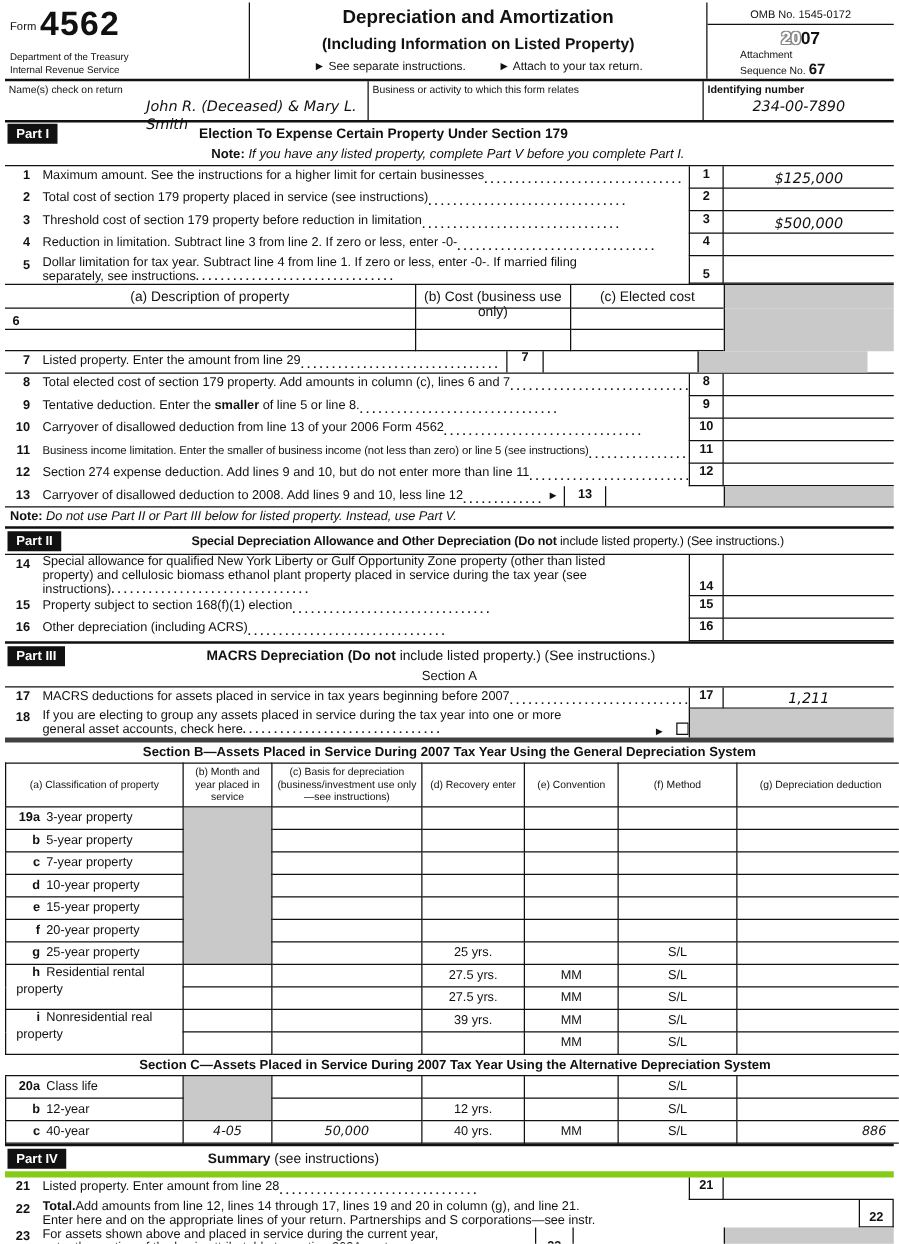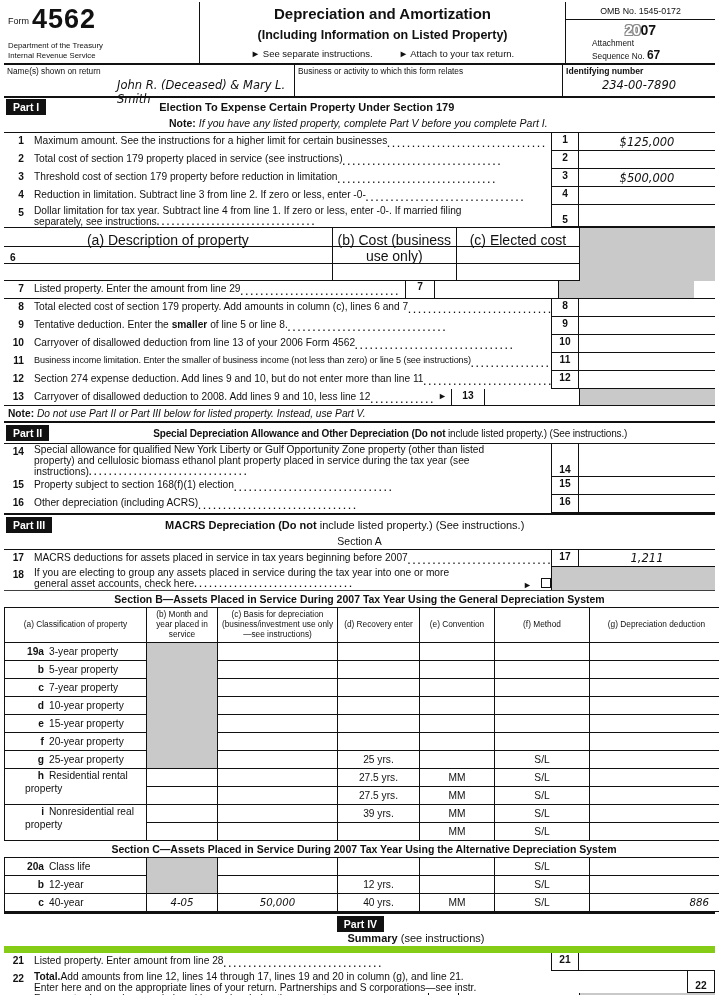--- a/index.html
+++ b/index.html
@@ -61,21 +61,21 @@
   .vb { width:136px; flex:none; border-bottom:1px solid #111; text-align:center; display:flex; align-items:flex-end; justify-content:center; padding-bottom:1px; }
   .r16 { height:18px; } .r17 { height:17px; } .r32 { height:31px; }
 
   
   .t67 { border-top:1px solid #111; border-bottom:1px solid #111; }
   .t67 .frow { display:flex; align-items:stretch; }
   .c-a { width:331px; border-right:1px solid #111; }
   .c-b { width:125px; border-right:1px solid #111; }
   .c-c { width:123px; }
   .c-gray { width:136px; border-left:1px solid #111; background:#c9c9c9; flex:none; }
-  .t67 .hrow .c-a, .t67 .hrow .c-b, .t67 .hrow .c-c { font-size:14px; text-align:center; padding-top:4px; border-bottom:1px solid #111; height:19px; }
+  .t67 .hrow .c-a, .t67 .hrow .c-b, .t67 .hrow .c-c { font-size:11px; text-align:center; padding-top:4px; border-bottom:1px solid #111; height:19px; }
   .t67 .drow .c-a, .t67 .drow .c-b, .t67 .drow .c-c { border-bottom:1px solid #111; height:17px; }
   .t67 .drow2 .c-a, .t67 .drow2 .c-b, .t67 .drow2 .c-c { border-bottom:1px solid #111; height:17px; }
   .row6num { font-weight:bold; font-size:10.2px; padding-left:6px; }
   .l7text { width:401px; display:flex; }
   .b7 { width:30px; border-left:1px solid #111; border-right:1px solid #111; text-align:center; font-weight:bold; font-size:10.2px; flex:none; }
   .v7 { width:123px; flex:none; }
 
   
   .l13row { border-bottom:1px solid #111; height:17px; }
   .arrow { font-size:9px; padding:2px 4px 0 2px; }
@@ -89,30 +89,30 @@
   .secA { text-align:center; font-weight:normal; font-size:10.5px; border-bottom:1px solid #111; padding-bottom:2px; }
   .l18gray { width:164px; flex:none; border-left:1px solid #111; background:#c9c9c9; }
   .cb { display:inline-block; width:10px; height:10px; border:1px solid #111; margin-left:5px; vertical-align:-1px; background:#fff; }
   .secB { text-align:center; font-weight:bold; font-size:10.5px; padding:2px 0; }
 
   
   table.sbt { width:719px; table-layout:fixed; border-collapse:collapse; }
   .sbt th, .sbt td { border:1px solid #111; font-size:10.2px; overflow:hidden; }
   .sbt th { font-size:8.3px; font-weight:normal; text-align:center; vertical-align:middle; height:35px; line-height:1.2; padding:1px 2px; }
   .sbt td { height:18px; padding:0 2px; }
-  .sbt td.lab { border-right:1px solid #111; padding-left:20px; white-space:nowrap; }
+  .sbt td.lab { border-right:1px solid #111; padding-left:8px; white-space:nowrap; }
   .sbt td.lab2 { white-space:normal; line-height:1.2; vertical-align:top; padding-top:1px; }
   .lnum2 { display:inline-block; width:24px; text-align:right; font-weight:bold; padding-right:5px; }
   .sbt td.ctr { text-align:center; }
   .sbt td.rt { text-align:right; padding-right:14px; }
   .sbt td.shade { background:#c9c9c9; }
   .sbt td.sechead { text-align:center; font-weight:bold; font-size:10.5px; height:17px; border-left:none; border-right:none; }
   .cellfill { font-family:"DejaVu Sans", sans-serif; font-style:italic; font-size:10.5px; }
 
-  .p4head { border-top:2px solid #111; border-bottom:7px solid #84cc16; padding:2px 0;flex-direction:column; }
+  .p4head { border-top:2px solid #111; border-bottom:5px solid #84cc16; padding:2px 0; }
 
   
   .l23row { border-bottom:2px solid #111; height:31px; }
   .b23 { width:31px; border-left:1px solid #111; border-right:1px solid #111; text-align:center; font-weight:bold; font-size:10.2px; flex:none; display:flex; align-items:flex-end; justify-content:center; padding-bottom:1px; }
   .w23 { width:120px; flex:none; }
   .g23 { width:136px; flex:none; border-left:1px solid #111; background:#c9c9c9; }
 </style>
 </head>
 <body>
 
@@ -142,21 +142,21 @@
       <div class="year"><span class="year-outline">20</span><span>07</span></div>
       <div class="attach">
         <span>Attachment</span><br>
         <span>Sequence No.</span> <b>67</b>
       </div>
     </div>
   </div>
 
   <div class="name-row">
     <div class="nr-cell nr-a">
-      <div>Name(s) shown on return</div>
+      <div>Name(s) check on return</div>
       <div class="fill name-val">John R. (Deceased) &amp; Mary L. Smith</div>
     </div>
     <div class="nr-cell nr-b">
       <div>Business or activity to which this form relates</div>
       <div class="fill"></div>
     </div>
     <div class="nr-cell nr-c">
       <div class="lab">Identifying number</div>
       <div class="fill id-val">234-00-7890</div>
     </div>
@@ -347,21 +347,21 @@
       <div class="tl">
           <span>general asset accounts, check here</span>
           <span class="dots"></span>
           <span class="arrow">►</span>
           <span class="cb"></span>
         </div>
     </div>
     <span class="l18gray"></span>
   </div>
 
-  <div class="secB" style="border-top:1px solid #404040;">Section B—Assets Placed in Service During 2007 Tax Year Using the General Depreciation System</div>
+  <div class="secB" style="border-top:4px solid #404040;">Section B—Assets Placed in Service During 2007 Tax Year Using the General Depreciation System</div>
 
   <table class="sbt">
     <colgroup>
       <col style="width:142px">
         <col style="width:71px">
         <col style="width:120px">
         <col style="width:82px">
         <col style="width:75px">
         <col style="width:95px">
         <col style="width:134px">

